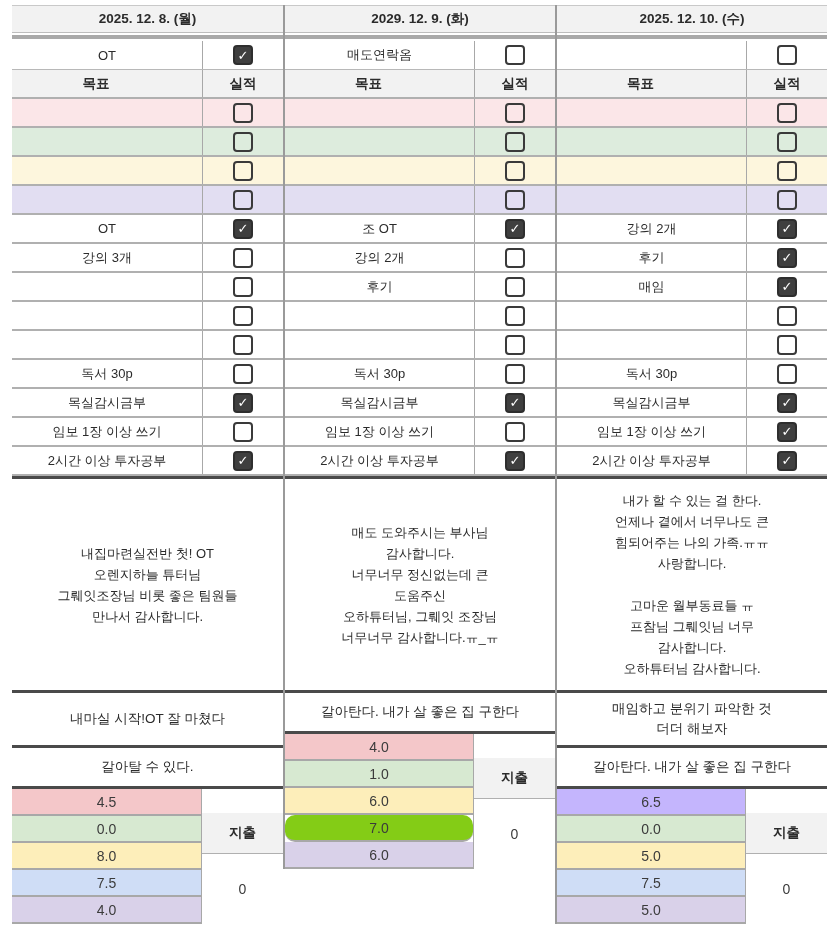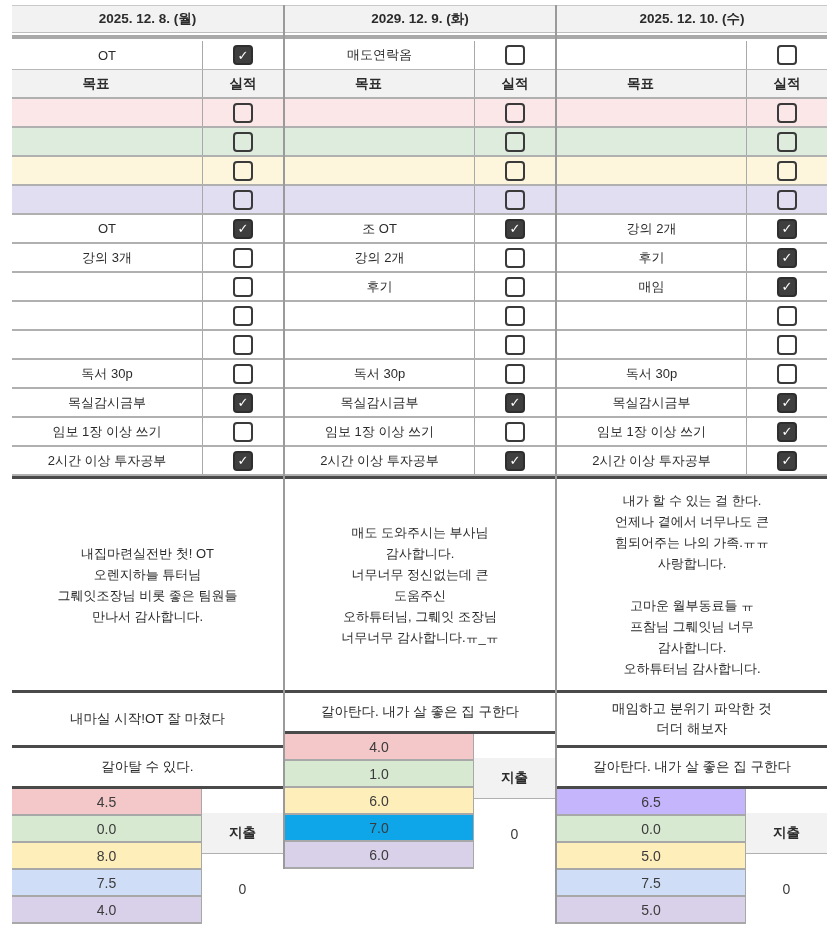--- a/index.html
+++ b/index.html
@@ -281,21 +281,21 @@
 너무너무 정신없는데 큰
 도움주신
 오하튜터님, 그뤠잇 조장님
 너무너무 감사합니다.ㅠ_ㅠ</div>
     <div class="affirm">갈아탄다. 내가 살 좋은 집 구한다</div>
     <div class="scores-wrap">
       <div class="score-col">
           <div class="score" style="background: rgb(244, 199, 201);">4.0</div>
           <div class="score" style="background: rgb(215, 233, 209);">1.0</div>
           <div class="score" style="background: rgb(253, 238, 186);">6.0</div>
-          <div class="score" style="background: #0ea5e9;">7.0</div>
+          <div class="score" style="background: #84cc16; border-radius: 10px;">7.0</div>
           <div class="score" style="background: rgb(217, 209, 233);">6.0</div>
         </div>
       <div class="exp-col">
         <div class="exp-hdr">지출</div>
         <div class="exp-val">0</div>
       </div>
     </div>
   </div>
     <div class="day">
     <div class="date-row">

